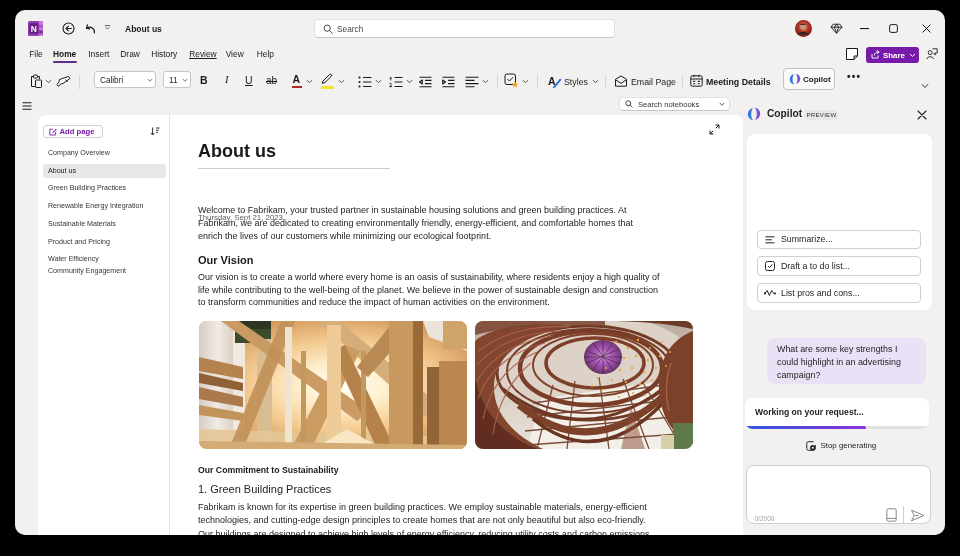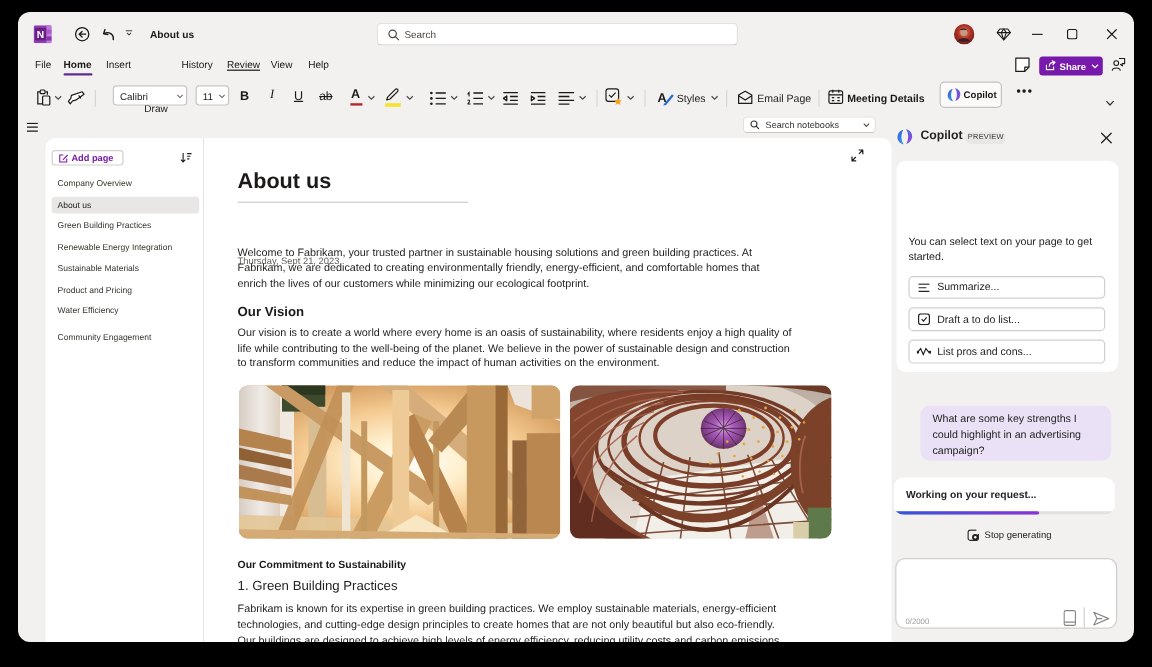--- a/index.html
+++ b/index.html
@@ -70,21 +70,21 @@
       <rect x="0.6" y="0.6" width="7.8" height="7.8" rx="1.6"></rect>
     </svg>
 <svg class="ic" style="left:907px;top:14px" width="9" height="9" viewBox="0 0 9 9" stroke="#1b1a19" stroke-width="1" stroke-linecap="round">
       <path d="M0.8 0.8 L8.2 8.2 M8.2 0.8 L0.8 8.2"></path>
     </svg>
 
 <div class="abs menu" style="left:14.2px;top:39px;">File</div>
 <div class="abs menu" style="left:38px;top:39px;font-weight:700;">Home</div>
 <div class="abs" style="left:38px;top:50.5px;width:24px;height:2px;background:#5d2e8e;border-radius:1px;"></div>
 <div class="abs menu" style="left:73.3px;top:39px;">Insert</div>
-<div class="abs menu" style="left:105.3px;top:39px;margin-top:36px;">Draw</div>
+<div class="abs menu" style="left:105.3px;top:39px;">Draw</div>
 <div class="abs menu" style="left:136.2px;top:39px;">History</div>
 <div class="abs menu" style="left:174.2px;top:39px;text-decoration:underline;">Review</div>
 <div class="abs menu" style="left:210.7px;top:39px;">View</div>
 <div class="abs menu" style="left:241.8px;top:39px;">Help</div>
 
 <svg class="ic" style="left:830px;top:37px" width="14" height="14" viewBox="0 0 14 14" fill="#fff" stroke="#1b1a19" stroke-width="1">
   <path d="M1.5 1.5 h11 v7.5 l-3.5 3.5 h-7.5 z" stroke-linejoin="round"></path>
   <path d="M12.5 9 H9 v3.5" fill="none" stroke-linejoin="round"></path>
 </svg>
 <div class="abs" style="left:851px;top:36.5px;width:53px;height:16px;background:#7719aa;border-radius:3px;"></div>
@@ -246,21 +246,21 @@
 </svg>
 
 <div class="abs" style="left:27.5px;top:153.5px;width:123px;height:14.5px;background:#e9e7e5;border-radius:3px;"></div>
 <div class="sbi" style="top:139px;">Company Overview</div>
 <div class="sbi" style="top:156.7px;color:#1b1a19;">About us</div>
 <div class="sbi" style="top:174.4px;">Green Building Practices</div>
 <div class="sbi" style="top:192.1px;">Renewable Energy Integration</div>
 <div class="sbi" style="top:209.8px;">Sustainable Materials</div>
 <div class="sbi" style="top:227.5px;">Product and Pricing</div>
 <div class="sbi" style="top:245.2px;">Water Efficiency</div>
-<div class="sbi" style="top:267px;text-align:center;">Community Engagement</div>
+<div class="sbi" style="top:257px;text-align:center;">Community Engagement</div>
 
 <svg class="ic" style="left:694px;top:114px" width="11" height="11" viewBox="0 0 11 11" fill="none" stroke="#1b1a19" stroke-width="1">
   <path d="M6.5 1 h3.5 v3.5 M10 1 L6.8 4.2 M4.5 10 H1 V6.5 M1 10 L4.2 6.8" stroke-linejoin="round"></path>
 </svg>
 <div class="abs" style="left:183px;top:131px;font-size:18px;font-weight:700;color:#1b1a19;">About us</div>
 <div class="abs" style="left:183px;top:157.5px;width:192px;height:1px;background:#cfcdcb;"></div>
 <div class="abs" style="left:183px;top:163px;font-size:7.8px;color:#605e5c;margin-top:40px;">Thursday, Sept 21, 2023</div>
 
 <div class="abs" style="left:183px;top:193.8px;font-size:9px;line-height:13.2px;color:#252423;">Welcome to Fabrikam, your trusted partner in sustainable housing solutions and green building practices. At<br>Fabrikam, we are dedicated to creating environmentally friendly, energy-efficient, and comfortable homes that<br>enrich the lives of our customers while minimizing our ecological footprint.</div>
 
@@ -412,21 +412,20 @@
   <path d="M9.6 0.9 C13.8 1.5 16.4 5 15.9 9 C15.5 12.4 13 15 10 15.7 C11.2 13.6 11.9 10.8 11.9 8.2 C11.9 5.4 11.1 2.8 9.6 0.9 Z" fill="url(#cg1)"></path>
   <path d="M7.4 16.1 C3.2 15.5 0.6 12 1.1 8 C1.5 4.6 4 2 7 1.3 C5.8 3.4 5.1 6.2 5.1 8.8 C5.1 11.6 5.9 14.2 7.4 16.1 Z" fill="url(#cg2)"></path>
 </svg>
 <div class="abs" style="left:752px;top:97.5px;font-size:10.2px;font-weight:700;color:#242424;">Copilot</div>
 <div class="abs" style="left:790px;top:99.6px;width:33px;height:10.5px;background:#e9e7e5;border-radius:4px;text-align:center;font-size:6.2px;line-height:10.5px;color:#3b3a39;letter-spacing:0.2px;">PREVIEW</div>
 <svg class="ic" style="left:902px;top:99.6px" width="10" height="10" viewBox="0 0 10 10" stroke="#242424" stroke-width="1.1" stroke-linecap="round">
       <path d="M1 1 L9 9 M9 1 L1 9"></path>
     </svg>
 
 <div class="abs" style="left:732px;top:124px;width:184.5px;height:175.5px;background:#fff;border-radius:8px;"></div>
-<div class="abs" style="left:742px;top:185.4px;font-size:8.9px;line-height:12.8px;color:#242424;">You can select text on your page to get<br>started.</div>
 
 <div class="abs" style="left:742px;top:219.5px;width:164px;height:19.5px;background:#fff;border:1px solid #d1cfcd;border-radius:4px;"></div>
 <svg class="ic" style="left:750px;top:225.5px" width="10" height="8" viewBox="0 0 10 8" stroke="#242424" stroke-width="1" fill="none">
       <path d="M0.5 0.8 h9 M0.5 3.8 h6.5 M0.5 6.8 h9"></path>
     </svg>
 <div class="abs" style="left:766px;top:224.4px;font-size:8.8px;color:#242424;">Summarize...</div>
 
 <div class="abs" style="left:742px;top:246px;width:164px;height:19.5px;background:#fff;border:1px solid #d1cfcd;border-radius:4px;"></div>
 <svg class="ic" style="left:750px;top:250.8px" width="10" height="10" viewBox="0 0 10 10" stroke="#242424" stroke-width="1" fill="none">
       <rect x="0.5" y="0.5" width="9" height="9" rx="2"></rect>

